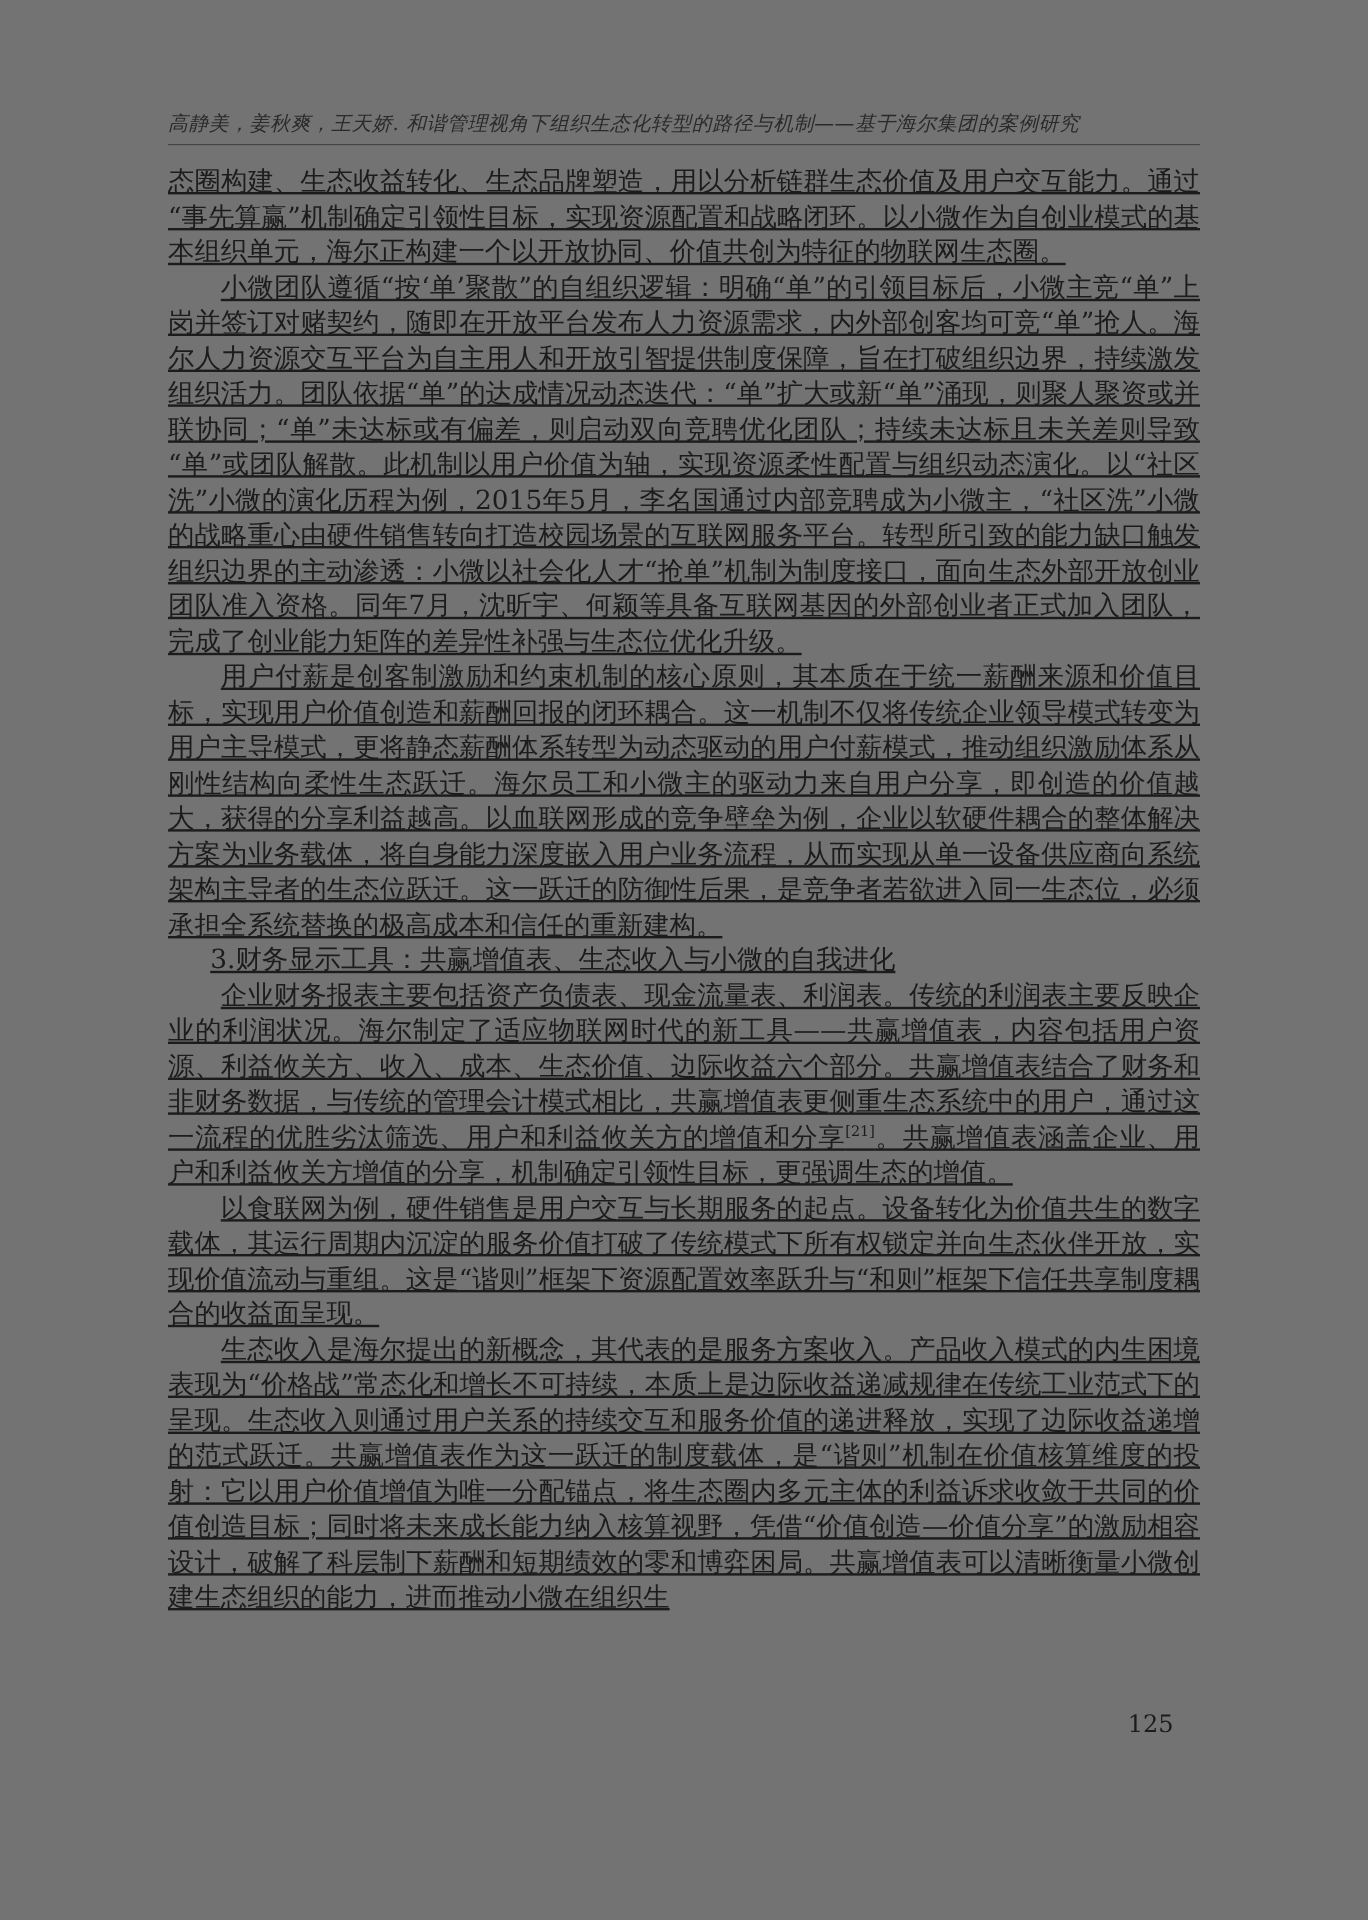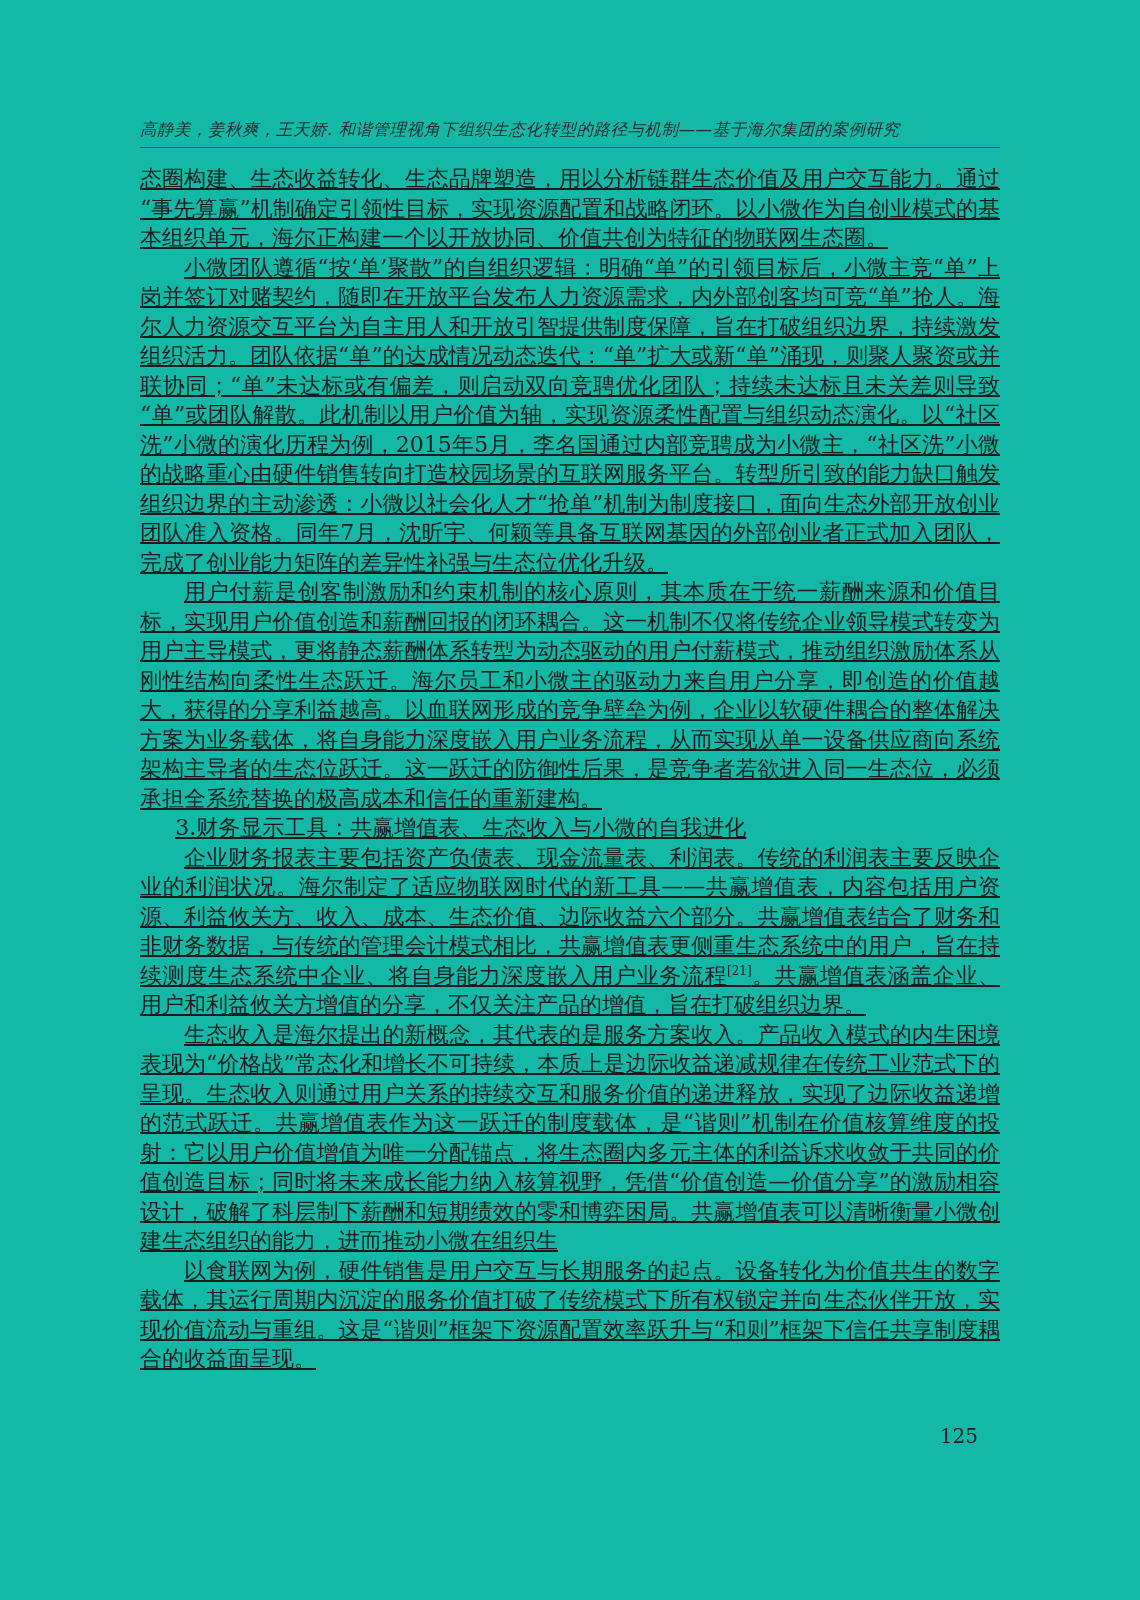--- a/index.html
+++ b/index.html
@@ -5,23 +5,23 @@
   html, body {
     margin: 0;
     padding: 0;
     background: #ffffff;
   }
   .page {
     position: relative;
     width: 1140px;
     height: 1600px;
     box-sizing: border-box;
-    background: #14b8a6;
+    background: #737373;
     color: #1c1c1c;
-    padding: 120px 140px 0 140px;
+    padding: 93px 140px 0 140px;
     overflow: hidden;
     font-family: "DejaVu Serif", "Liberation Serif", serif;
   }
   .running-head {
     font-family: "DejaVu Serif", "Liberation Serif", serif;
     font-style: italic;
     font-size: 16.5px;
     line-height: 20px;
     letter-spacing: 0.5px;
     color: #2a2a2a;
@@ -77,24 +77,24 @@
   <main class="body-text">
     <p class="para no-indent">态圈构建、生态收益转化、生态品牌塑造，用以分析链群生态价值及用户交互能力。通过“事先算赢”机制确定引领性目标，实现资源配置和战略闭环。以小微作为自创业模式的基本组织单元，海尔正构建一个以开放协同、价值共创为特征的物联网生态圈。</p>
 
     <p class="para">小微团队遵循“按‘单’聚散”的自组织逻辑：明确“单”的引领目标后，小微主竞“单”上岗并签订对赌契约，随即在开放平台发布人力资源需求，内外部创客均可竞“单”抢人。海尔人力资源交互平台为自主用人和开放引智提供制度保障，旨在打破组织边界，持续激发组织活力。团队依据“单”的达成情况动态迭代：“单”扩大或新“单”涌现，则聚人聚资或并联协同；“单”未达标或有偏差，则启动双向竞聘优化团队；持续未达标且未关差则导致“单”或团队解散。此机制以用户价值为轴，实现资源柔性配置与组织动态演化。以“社区洗”小微的演化历程为例，2015年5月，李名国通过内部竞聘成为小微主，“社区洗”小微的战略重心由硬件销售转向打造校园场景的互联网服务平台。转型所引致的能力缺口触发组织边界的主动渗透：小微以社会化人才“抢单”机制为制度接口，面向生态外部开放创业团队准入资格。同年7月，沈昕宇、何颖等具备互联网基因的外部创业者正式加入团队，完成了创业能力矩阵的差异性补强与生态位优化升级。</p>
 
     <p class="para">用户付薪是创客制激励和约束机制的核心原则，其本质在于统一薪酬来源和价值目标，实现用户价值创造和薪酬回报的闭环耦合。这一机制不仅将传统企业领导模式转变为用户主导模式，更将静态薪酬体系转型为动态驱动的用户付薪模式，推动组织激励体系从刚性结构向柔性生态跃迁。海尔员工和小微主的驱动力来自用户分享，即创造的价值越大，获得的分享利益越高。以血联网形成的竞争壁垒为例，企业以软硬件耦合的整体解决方案为业务载体，将自身能力深度嵌入用户业务流程，从而实现从单一设备供应商向系统架构主导者的生态位跃迁。这一跃迁的防御性后果，是竞争者若欲进入同一生态位，必须承担全系统替换的极高成本和信任的重新建构。</p>
 
 
     <p class="para heading">3.财务显示工具：共赢增值表、生态收入与小微的自我进化</p>
 
-    <p class="para"><span>企业财务报表主要包括资产负债表、现金流量表、利润表。传统的利润表主要反映企业的利润状况。海尔制定了适应物联网时代的新工具——共赢增值表，内容包括用户资源、利益攸关方、收入、成本、生态价值、边际收益六个部分。共赢增值表结合了财务和非财务数据，与传统的管理会计模式相比，共赢增值表更侧重生态系统中的用户，旨在持续测度生态系统中企业、将自身能力深度嵌入用户业务流程</span><sup class="cite">[21]</sup><span>。共赢增值表涵盖企业、用户和利益攸关方增值的分享，不仅关注产品的增值，旨在打破组织边界。</span></p>
+    <p class="para"><span>企业财务报表主要包括资产负债表、现金流量表、利润表。传统的利润表主要反映企业的利润状况。海尔制定了适应物联网时代的新工具——共赢增值表，内容包括用户资源、利益攸关方、收入、成本、生态价值、边际收益六个部分。共赢增值表结合了财务和非财务数据，与传统的管理会计模式相比，共赢增值表更侧重生态系统中的用户，通过这一流程的优胜劣汰筛选、用户和利益攸关方的增值和分享</span><sup class="cite">[21]</sup><span>。共赢增值表涵盖企业、用户和利益攸关方增值的分享，机制确定引领性目标，更强调生态的增值。</span></p>
+
+    <p class="para">以食联网为例，硬件销售是用户交互与长期服务的起点。设备转化为价值共生的数字载体，其运行周期内沉淀的服务价值打破了传统模式下所有权锁定并向生态伙伴开放，实现价值流动与重组。这是“谐则”框架下资源配置效率跃升与“和则”框架下信任共享制度耦合的收益面呈现。</p>
 
     <p class="para">生态收入是海尔提出的新概念，其代表的是服务方案收入。产品收入模式的内生困境表现为“价格战”常态化和增长不可持续，本质上是边际收益递减规律在传统工业范式下的呈现。生态收入则通过用户关系的持续交互和服务价值的递进释放，实现了边际收益递增的范式跃迁。共赢增值表作为这一跃迁的制度载体，是“谐则”机制在价值核算维度的投射：它以用户价值增值为唯一分配锚点，将生态圈内多元主体的利益诉求收敛于共同的价值创造目标；同时将未来成长能力纳入核算视野，凭借“价值创造—价值分享”的激励相容设计，破解了科层制下薪酬和短期绩效的零和博弈困局。共赢增值表可以清晰衡量小微创建生态组织的能力，进而推动小微在组织生</p>
-
-    <p class="para">以食联网为例，硬件销售是用户交互与长期服务的起点。设备转化为价值共生的数字载体，其运行周期内沉淀的服务价值打破了传统模式下所有权锁定并向生态伙伴开放，实现价值流动与重组。这是“谐则”框架下资源配置效率跃升与“和则”框架下信任共享制度耦合的收益面呈现。</p>
   </main>
 
   <footer>
     <div class="page-number">125</div>
   </footer>
 
 </div>
 
 </body></html>

